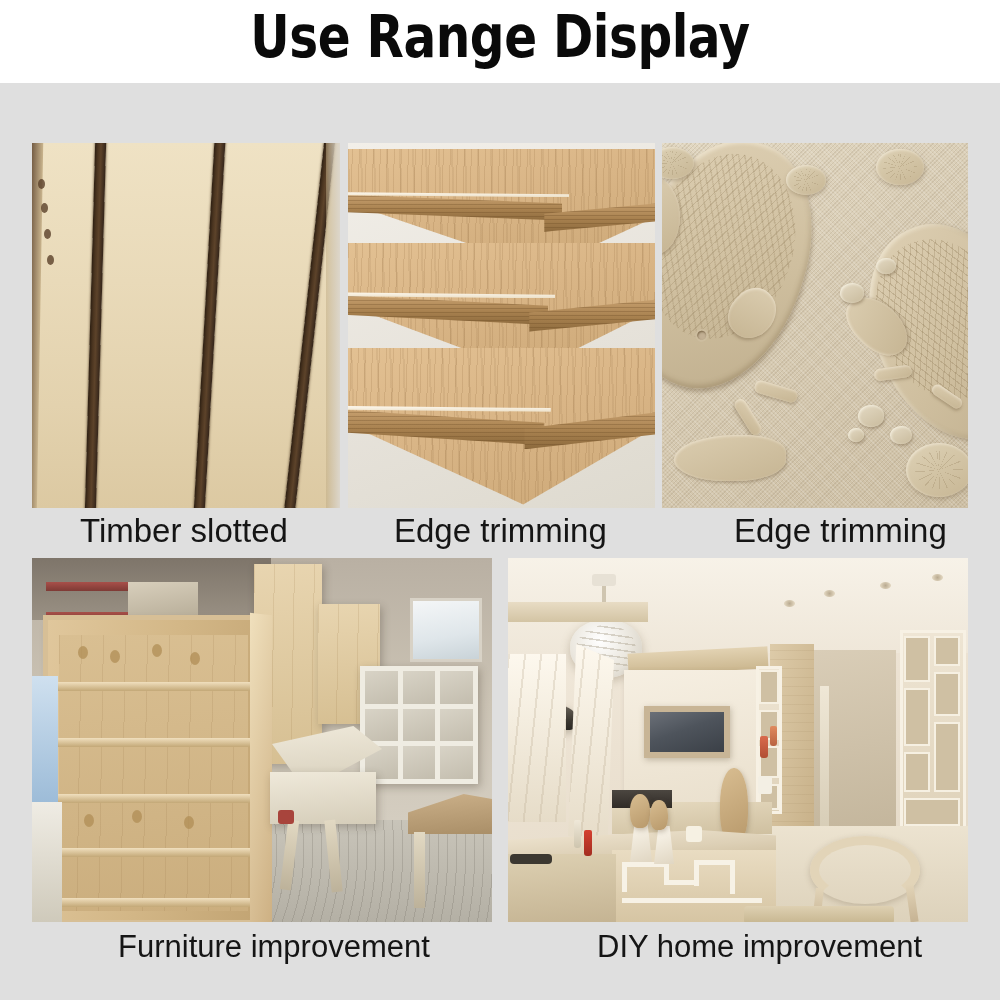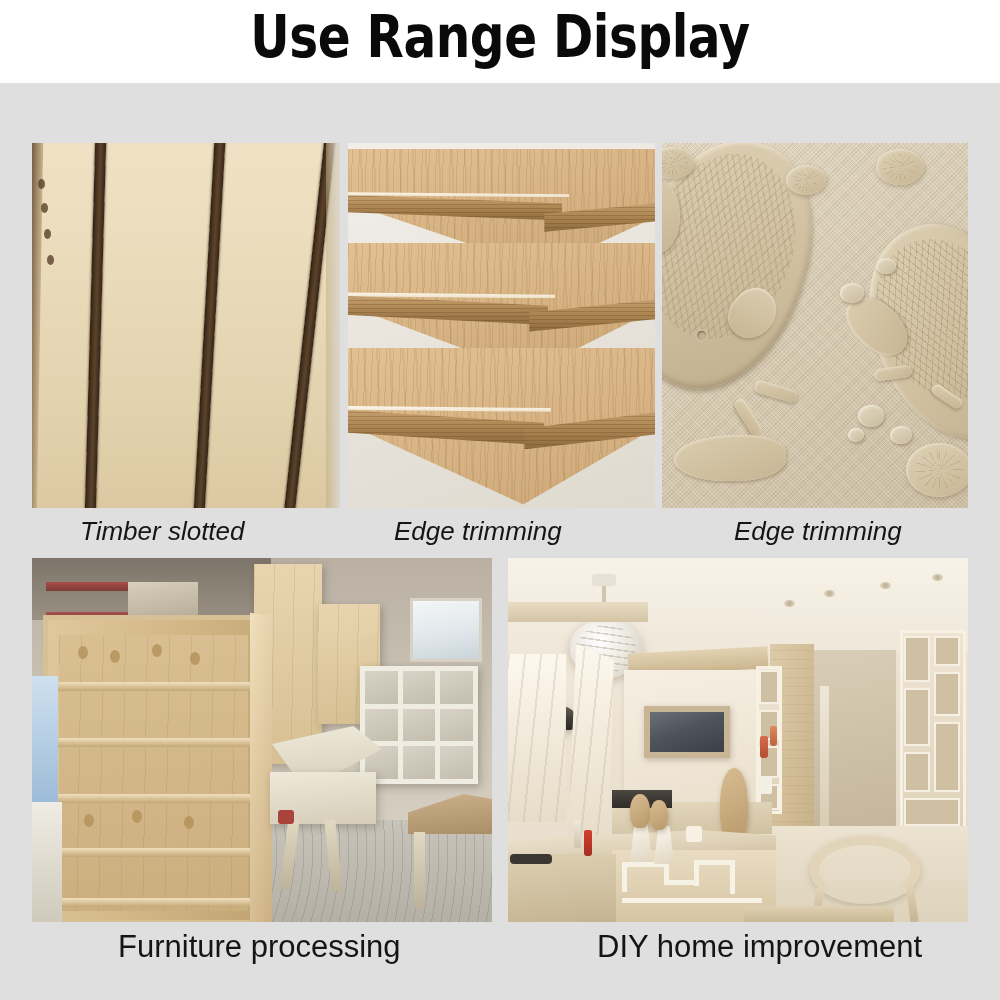--- a/index.html
+++ b/index.html
@@ -32,21 +32,21 @@
   .tile {
     position:absolute;
     overflow:hidden;
     background:#cfc4ae;
   }
   .caption {
     position:absolute;
     color:#151515;
     white-space:nowrap;
   }
-  .cap-top { font-size:26px; line-height:30px;font-style:italic; }
+  .cap-top { font-size:33px; line-height:30px; }
   .cap-bot { font-size:31px; line-height:34px; }
 
   
   #tile-timber   { left:32px;  top:143px; width:308px; height:365px; }
   #tile-edge1    { left:348px; top:143px; width:307px; height:365px; }
   #tile-edge2    { left:662px; top:143px; width:306px; height:365px; }
   #tile-furniture{ left:32px;  top:558px; width:460px; height:364px; }
   #tile-diy      { left:508px; top:558px; width:460px; height:364px; }
 
   #cap-timber { left:80px;  top:516px; }
@@ -447,21 +447,21 @@
   <div class="bench-leg" style="left:252px; top:262px; height:70px; transform:rotate(7deg);"></div>
   <div class="bench-leg" style="left:296px; top:262px; height:72px; transform:rotate(-6deg);"></div>
   <div style="position:absolute;left:246px;top:252px;width:16px;height:14px;background:#a8443c;border-radius:3px;"></div>
 
   <div class="table-right" style="left:376px; top:236px; width:96px; height:40px; clip-path:polygon(0 46%,58% 0,100% 18%,100% 100%,0 100%);"></div>
   <div class="bench-leg" style="left:382px; top:274px; height:76px;"></div>
 
   <div style="position:absolute;left:0;top:118px;width:26px;height:126px;background:linear-gradient(180deg,#cfe0ef,#9dbcd8);"></div>
   <div style="position:absolute;left:0;top:244px;width:30px;height:120px;background:linear-gradient(180deg,#efece4,#cfcabb);"></div>
 </div>
-<div class="caption cap-bot" id="cap-furniture">Furniture processing</div>
+<div class="caption cap-bot" id="cap-furniture">Furniture improvement</div>
 
 <div class="tile" id="tile-diy">
   <div class="room-bg"></div>
   <div class="ceiling"></div>
 
   <div class="downlight" style="left:276px; top:42px;"></div>
   <div class="downlight" style="left:316px; top:32px;"></div>
   <div class="downlight" style="left:372px; top:24px;"></div>
   <div class="downlight" style="left:424px; top:16px;"></div>
 

